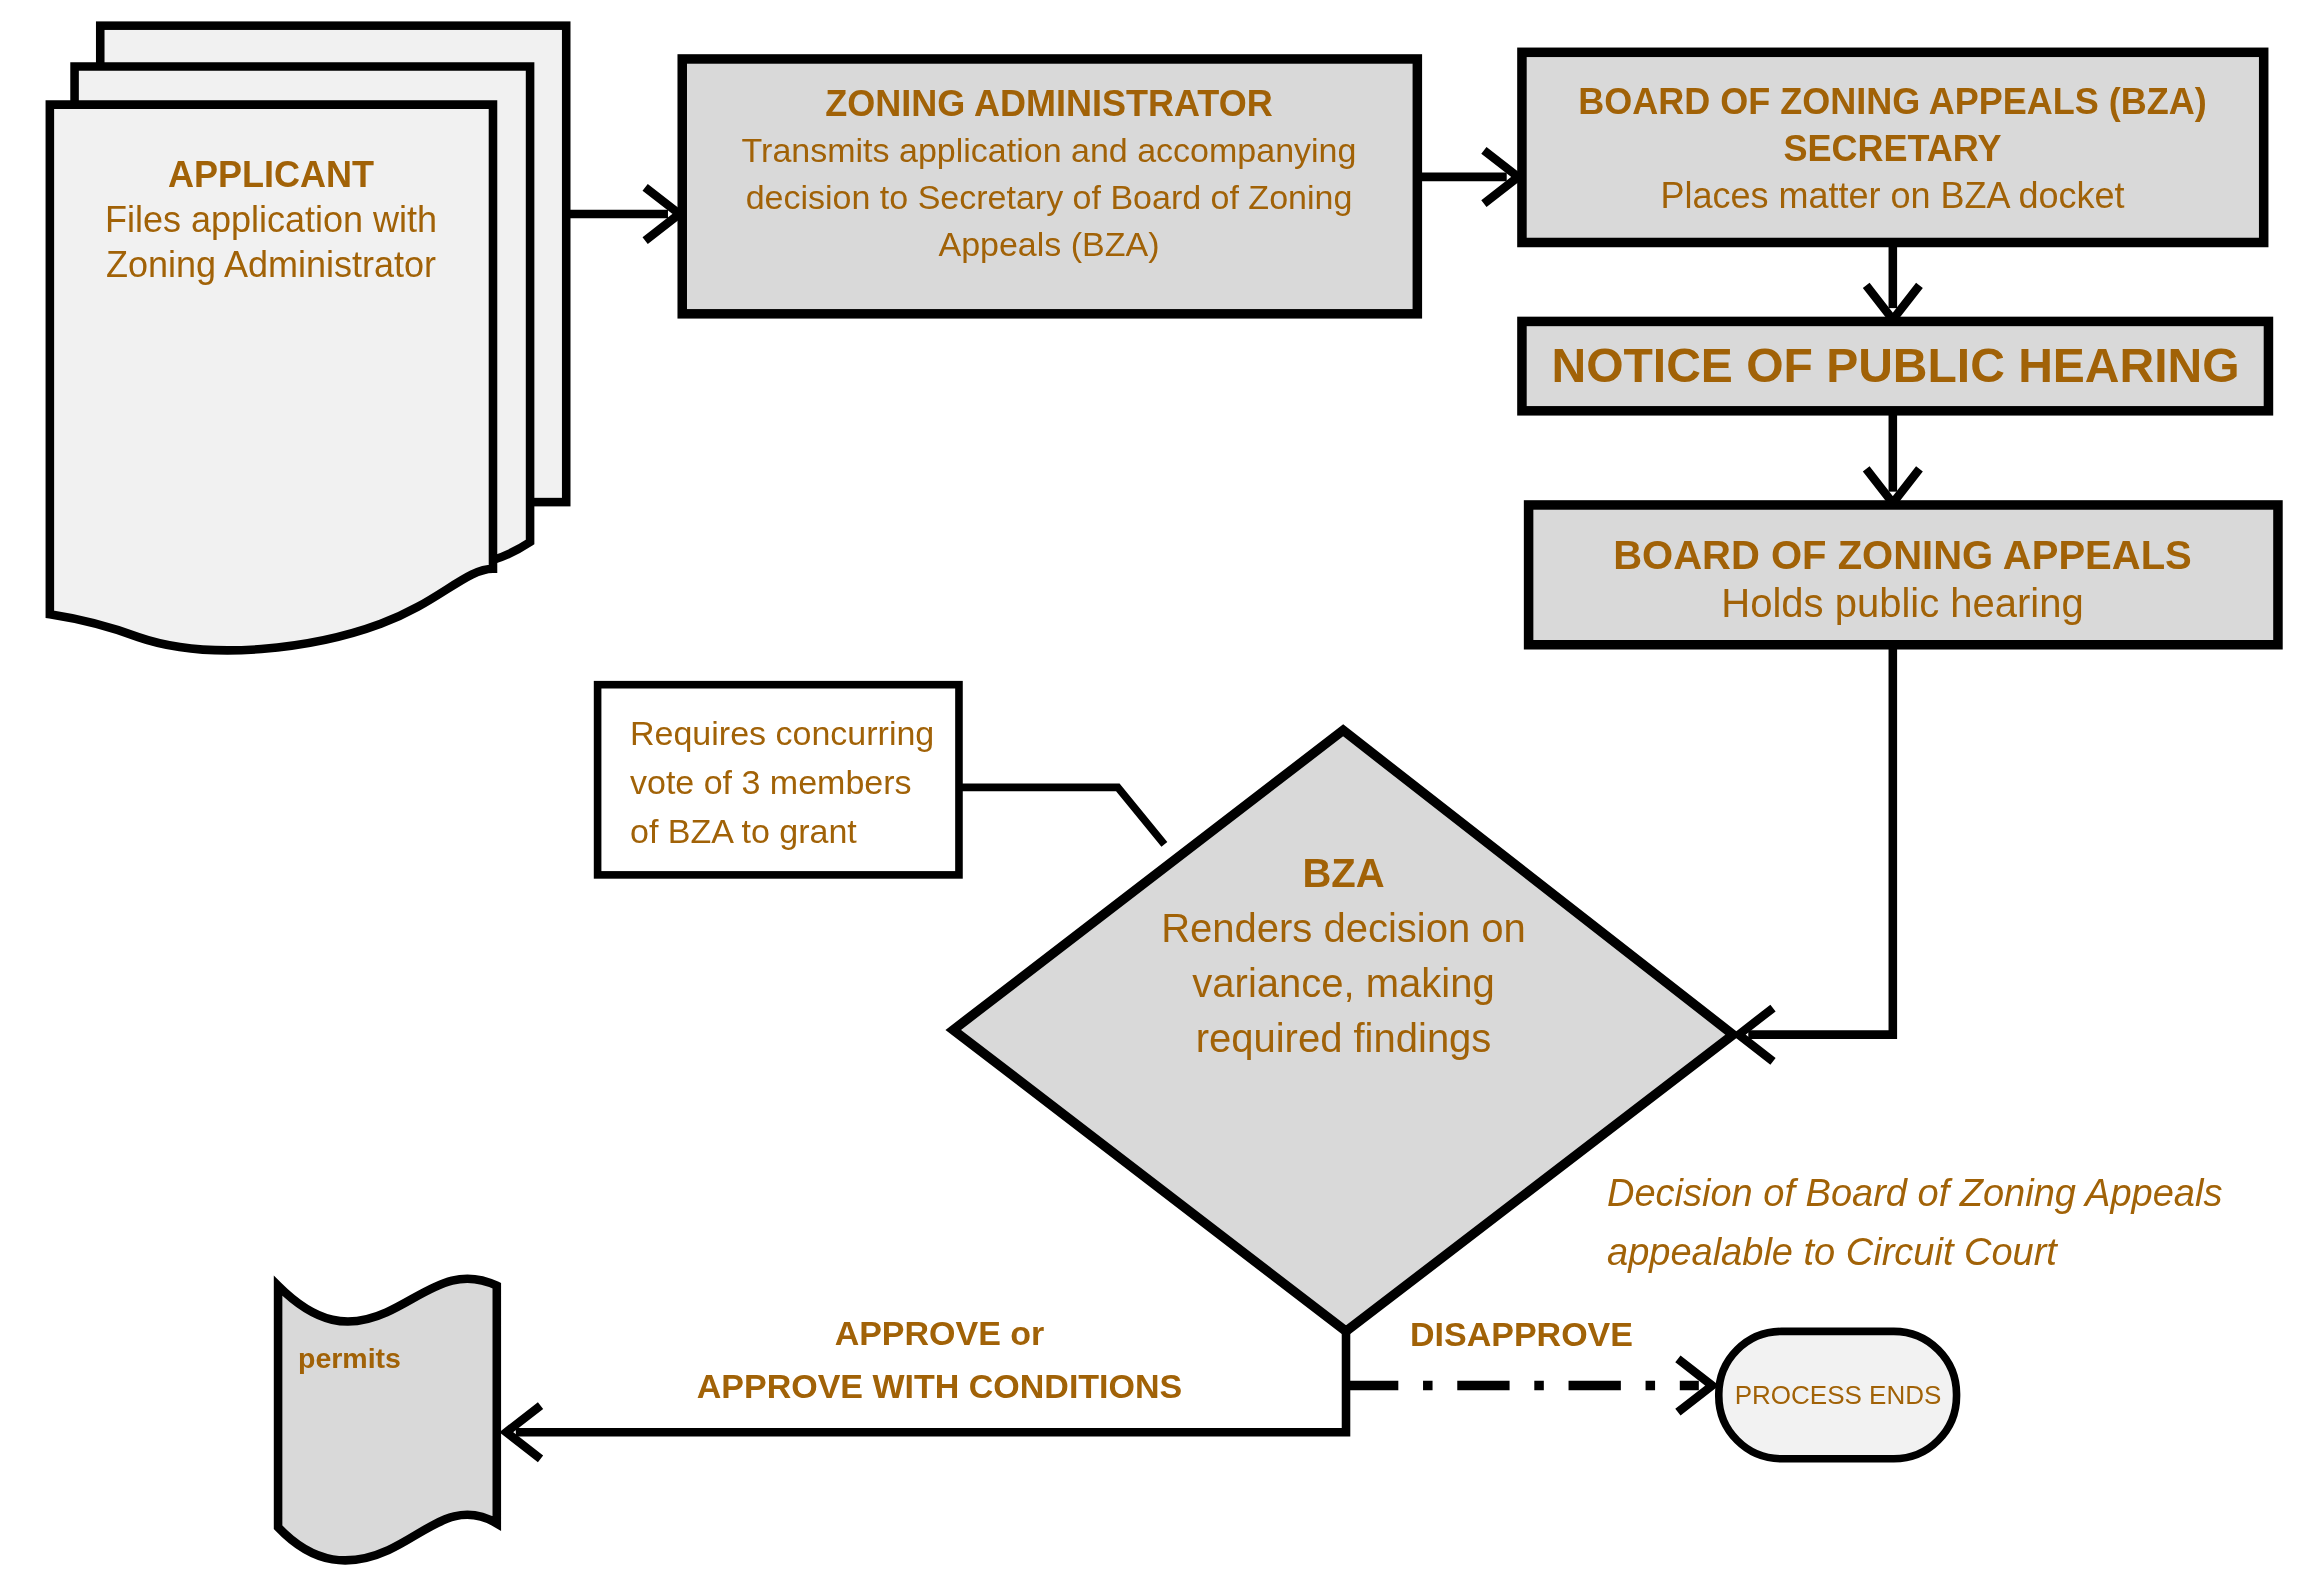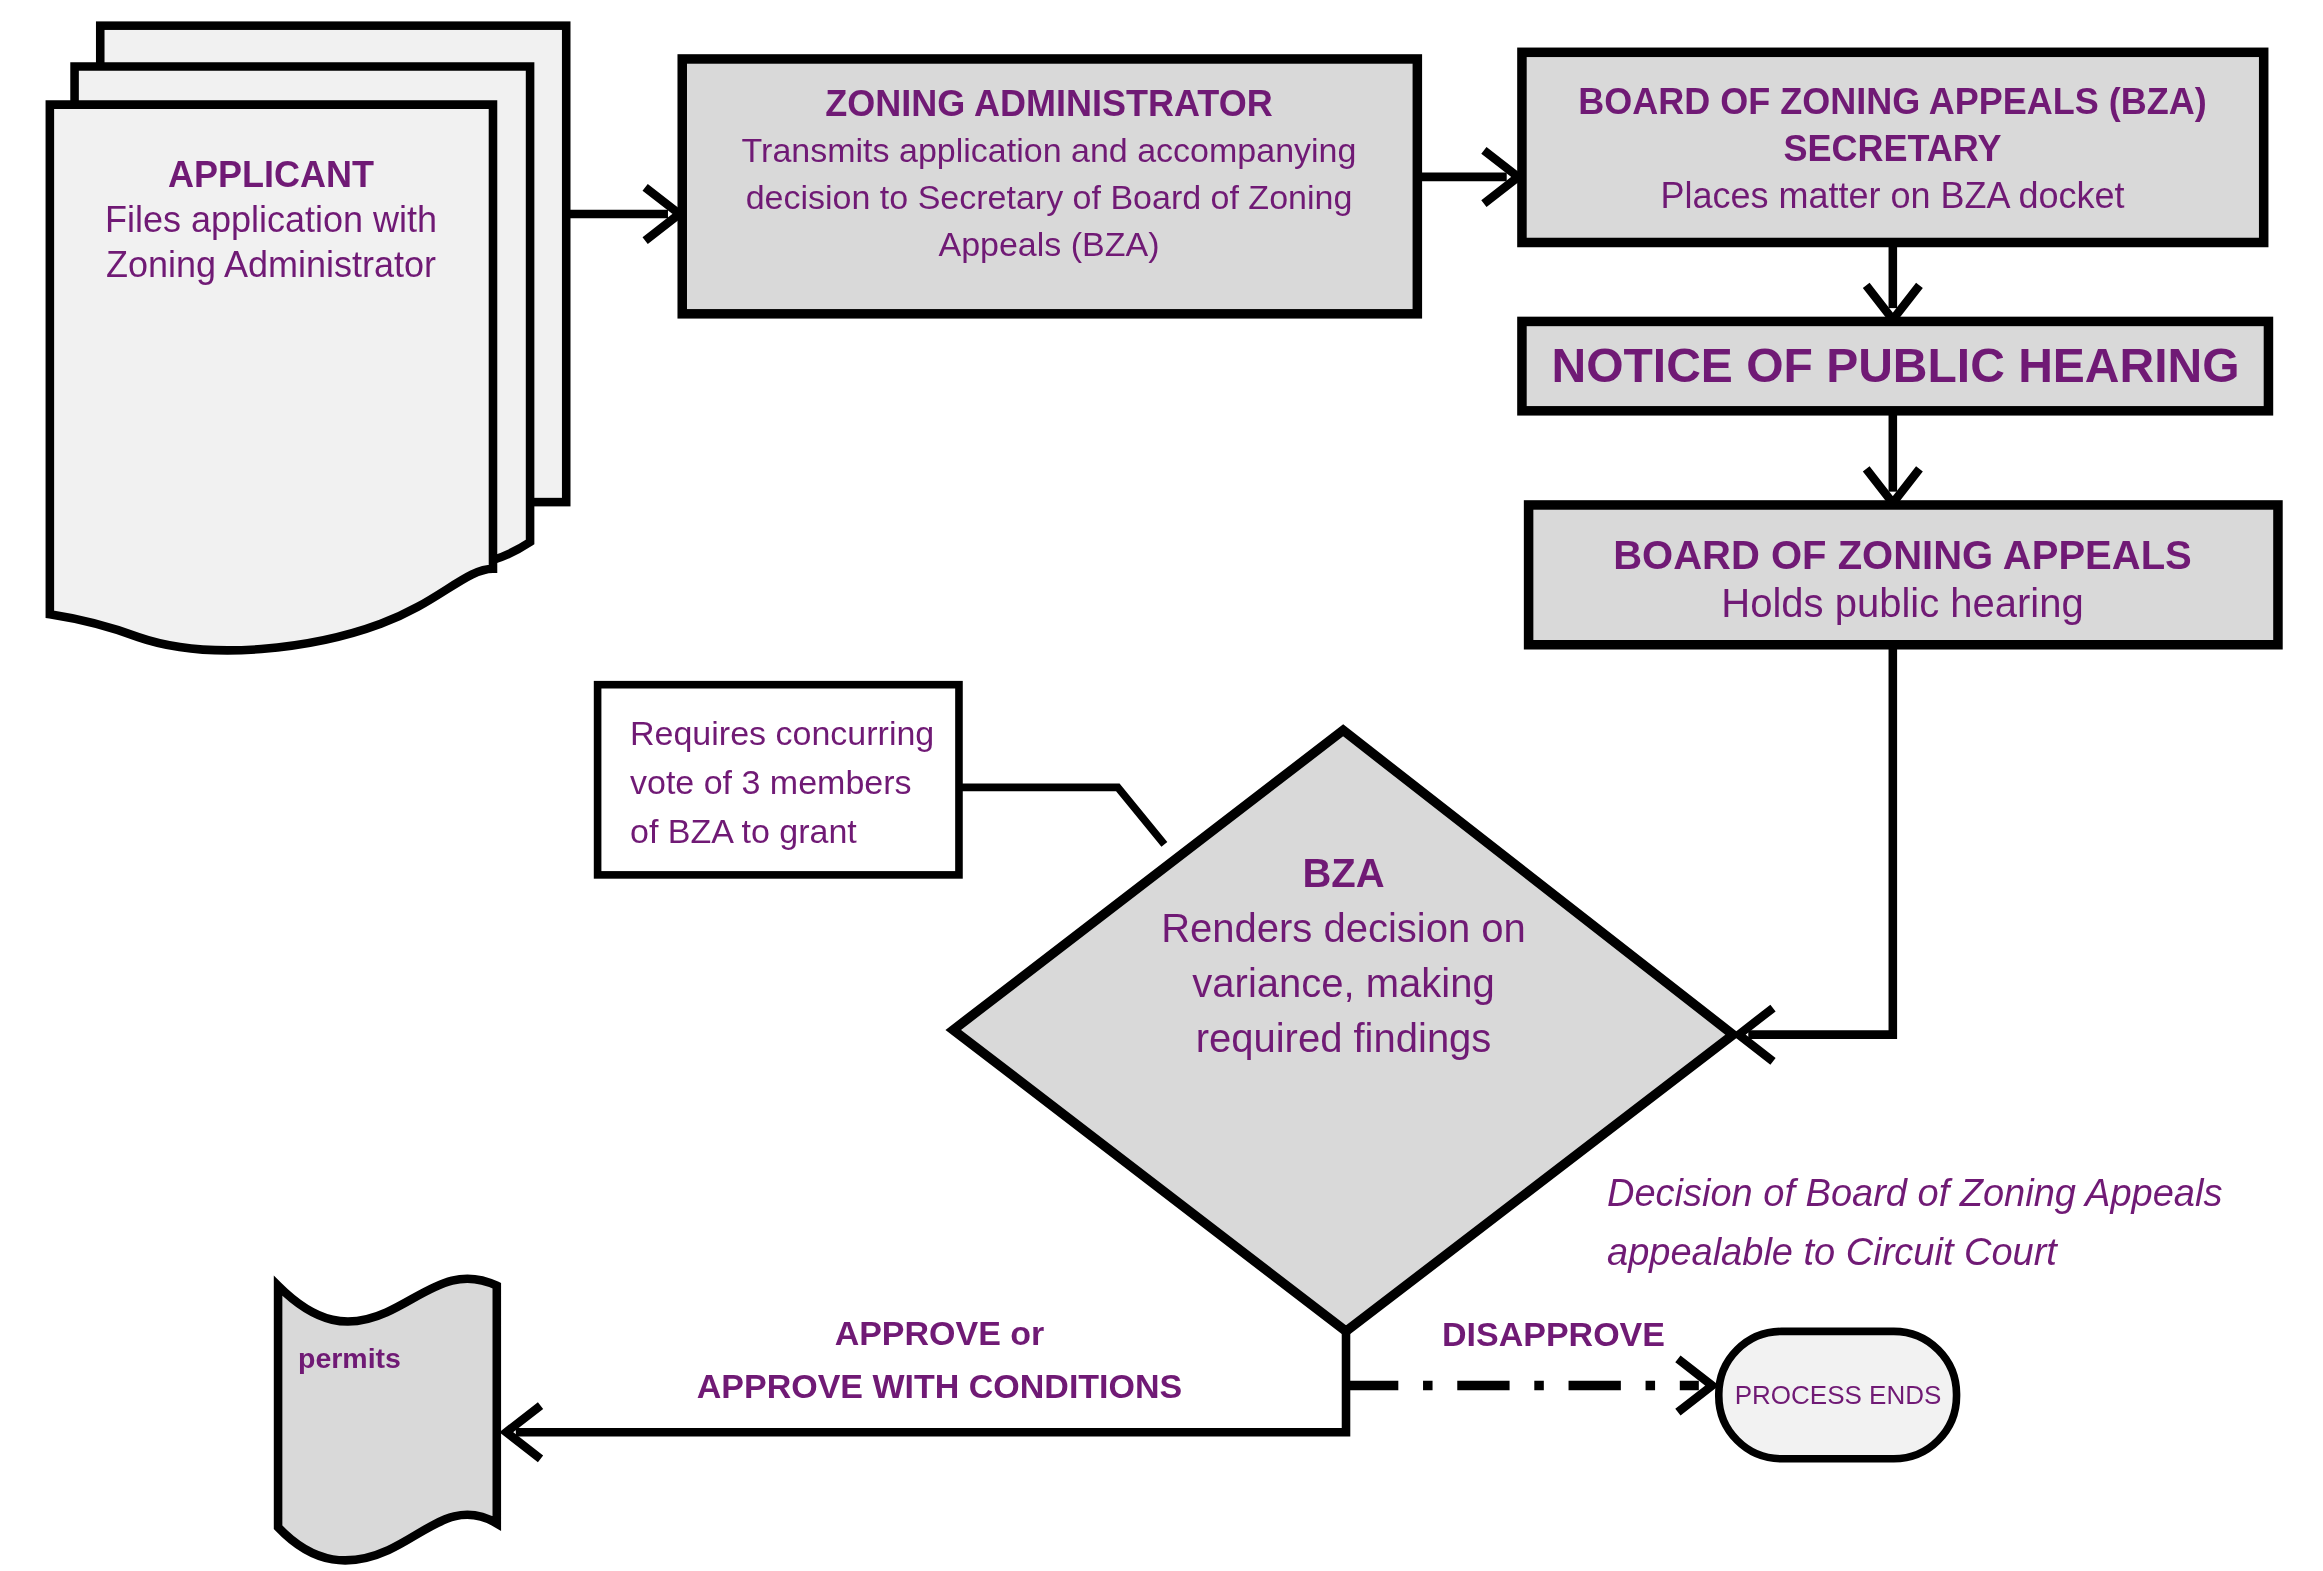--- a/index.html
+++ b/index.html
@@ -5,26 +5,26 @@
   html,body { margin:0; padding:0; background:#ffffff; }
   .canvas {
     position:relative;
     width:2324px; height:1571px;
     background:#ffffff;
     font-family:"Liberation Sans", sans-serif;
     color:#000;
     overflow:hidden;
   }
   .canvas svg { position:absolute; left:0; top:0; }
-  .txt { position:absolute; color:#701a75; }
+  .txt { position:absolute; color:#a16207; }
   .center { text-align:center; }
   .bold { font-weight:bold; }
   .italic { font-style:italic; }
   .flexc { display:flex; align-items:center; justify-content:center; }
-  .nowrap { white-space:nowrap;margin-left:32px; }
+  .nowrap { white-space:nowrap; }
 </style>
 </head>
 <body>
 
 <div class="canvas">
 
   <svg width="2324" height="1571" viewBox="0 0 2443 1652">
 
     <g>
       <rect x="105" y="27" width="490" height="501" fill="#f1f1f1" stroke="#000" stroke-width="9"></rect>

